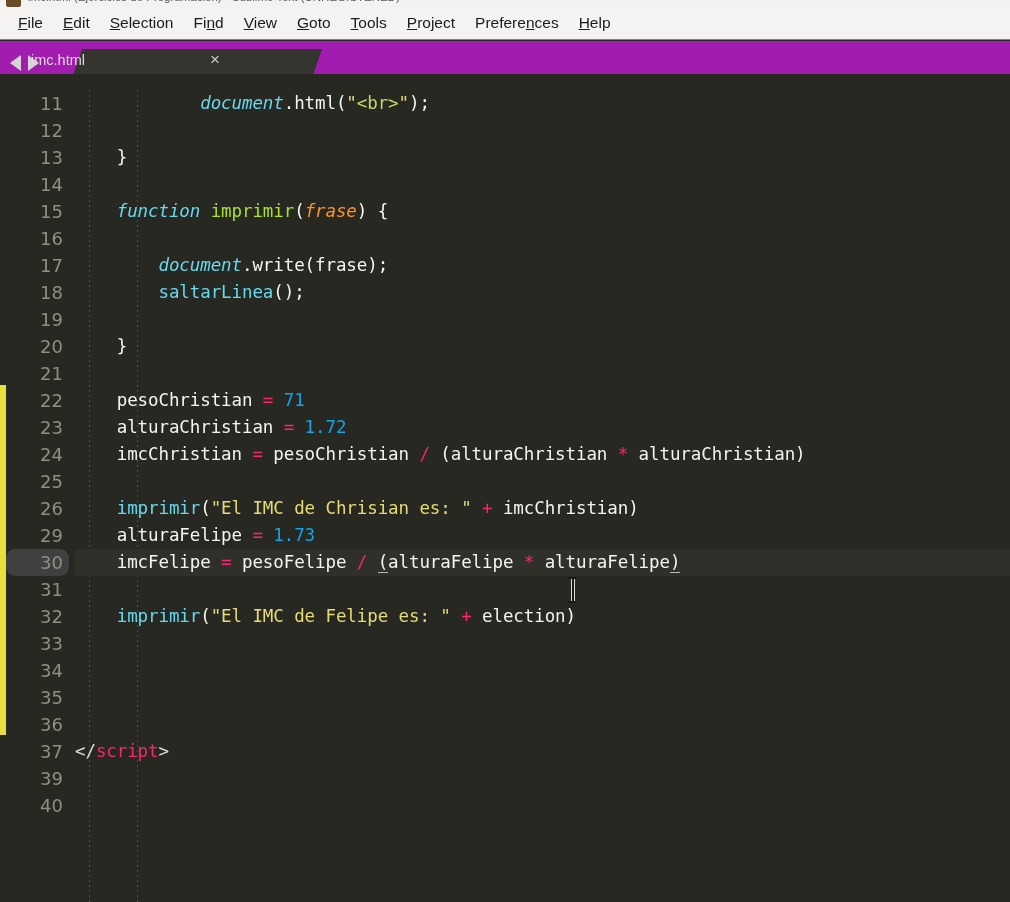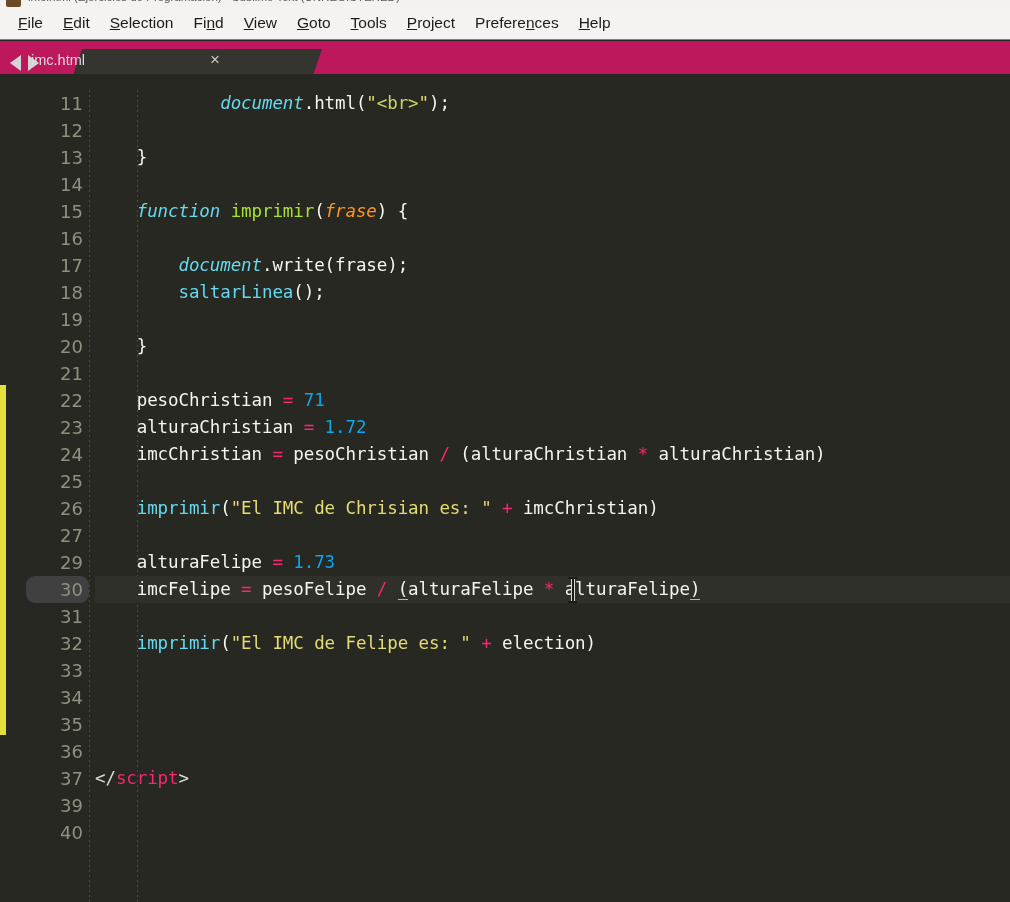--- a/index.html
+++ b/index.html
@@ -76,21 +76,21 @@
     line-height: 1.1;
   }
   .menu-item u { text-decoration: underline; text-underline-offset: 1px; }
 
   
   .tabstrip {
     position: absolute;
     left: 0; top: 41px;
     width: 1010px;
     height: 33px;
-    background: #be185d;
+    background: #a21caf;
     overflow: hidden;
   }
   .navarrows {
     position: absolute;
     left: 10px; top: 14px;
     display: flex;
     gap: 7px;
     align-items: center;
   }
   .navarrows .arrow {
@@ -173,21 +173,20 @@
     left: 0; top: 0;
     width: 1010px;
     height: 812px;
     z-index: 2;
   }
   .row {
     position: relative;
     height: 27px;
     line-height: 27px;
     white-space: pre;
-    margin-left: 20px;
   }
   .row.active .lineno-cell { background: #404040; border-radius: 9px; }
   .row.active .code-cell   { background: #2f302a; }
 
   .lineno-cell {
     position: absolute;
     left: 6px; top: 0;
     width: 63px;
     height: 27px;
     text-align: right;
@@ -299,21 +298,20 @@
         <div class="row"><div class="lineno-cell">17</div><div class="code-cell"><span class="t-plain">        </span><span class="t-builtin">document</span><span class="t-plain">.write(frase);</span></div></div>
         <div class="row"><div class="lineno-cell">18</div><div class="code-cell"><span class="t-plain">        </span><span class="t-call">saltarLinea</span><span class="t-plain">();</span></div></div>
         <div class="row"><div class="lineno-cell">19</div><div class="code-cell"></div></div>
         <div class="row"><div class="lineno-cell">20</div><div class="code-cell"><span class="t-plain">    }</span></div></div>
         <div class="row"><div class="lineno-cell">21</div><div class="code-cell"></div></div>
         <div class="row"><div class="lineno-cell">22</div><div class="code-cell"><span class="t-plain">    pesoChristian </span><span class="t-op">=</span><span class="t-plain"> </span><span class="t-num">71</span></div></div>
         <div class="row"><div class="lineno-cell">23</div><div class="code-cell"><span class="t-plain">    alturaChristian </span><span class="t-op">=</span><span class="t-plain"> </span><span class="t-num">1.72</span></div></div>
         <div class="row"><div class="lineno-cell">24</div><div class="code-cell"><span class="t-plain">    imcChristian </span><span class="t-op">=</span><span class="t-plain"> pesoChristian </span><span class="t-op">/</span><span class="t-plain"> (alturaChristian </span><span class="t-op">*</span><span class="t-plain"> alturaChristian)</span></div></div>
         <div class="row"><div class="lineno-cell">25</div><div class="code-cell"></div></div>
         <div class="row"><div class="lineno-cell">26</div><div class="code-cell"><span class="t-plain">    </span><span class="t-call">imprimir</span><span class="t-punct">(</span><span class="t-str">"El IMC de Chrisian es: "</span><span class="t-plain"> </span><span class="t-op">+</span><span class="t-plain"> imcChristian)</span></div></div>
-        <div class="row"><div class="lineno-cell">27</div><div class="code-cell"></div></div>
         <div class="row"><div class="lineno-cell">29</div><div class="code-cell"><span class="t-plain">    alturaFelipe </span><span class="t-op">=</span><span class="t-plain"> </span><span class="t-num">1.73</span></div></div>
         <div class="row active"><div class="lineno-cell">30</div><div class="code-cell"><span class="t-plain">    imcFelipe </span><span class="t-op">=</span><span class="t-plain"> pesoFelipe </span><span class="t-op">/</span><span class="t-plain"> </span><span class="t-plain t-match">(</span><span class="t-plain">alturaFelipe </span><span class="t-op">*</span><span class="t-plain"> alturaFelipe</span><span class="t-plain t-match">)</span></div></div>
         <div class="row"><div class="lineno-cell">31</div><div class="code-cell"></div></div>
         <div class="row"><div class="lineno-cell">32</div><div class="code-cell"><span class="t-plain">    </span><span class="t-call">imprimir</span><span class="t-punct">(</span><span class="t-str">"El IMC de Felipe es: "</span><span class="t-plain"> </span><span class="t-op">+</span><span class="t-plain"> election)</span></div></div>
         <div class="row"><div class="lineno-cell">33</div><div class="code-cell"></div></div>
         <div class="row"><div class="lineno-cell">34</div><div class="code-cell"></div></div>
         <div class="row"><div class="lineno-cell">35</div><div class="code-cell"></div></div>
         <div class="row"><div class="lineno-cell">36</div><div class="code-cell"></div></div>
         <div class="row"><div class="lineno-cell">37</div><div class="code-cell"><span class="t-tagpunct">&lt;/</span><span class="t-tagname">script</span><span class="t-tagpunct">&gt;</span></div></div>
         <div class="row"><div class="lineno-cell">39</div><div class="code-cell"></div></div>

